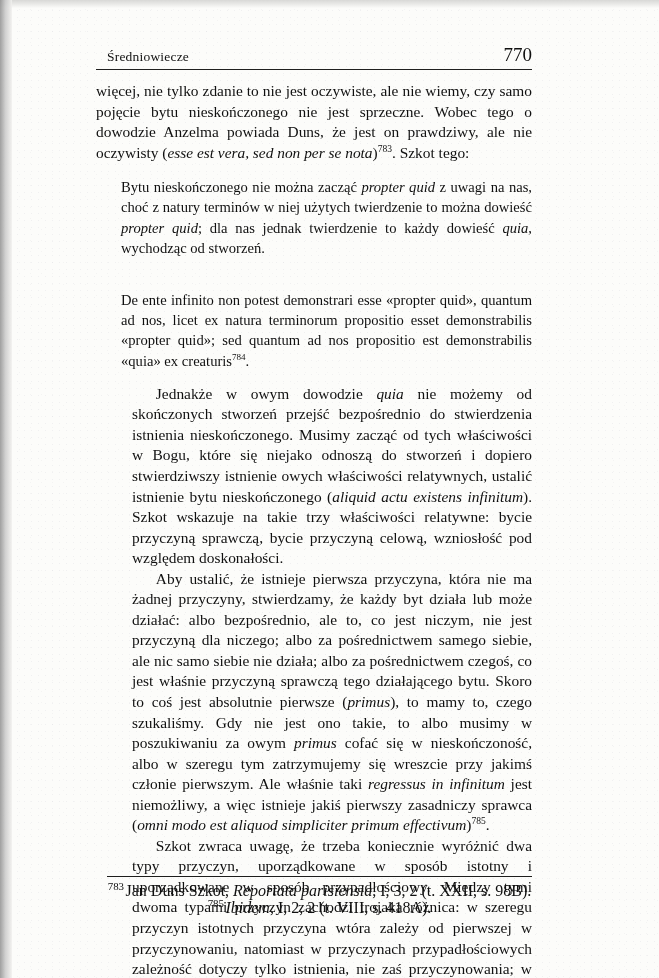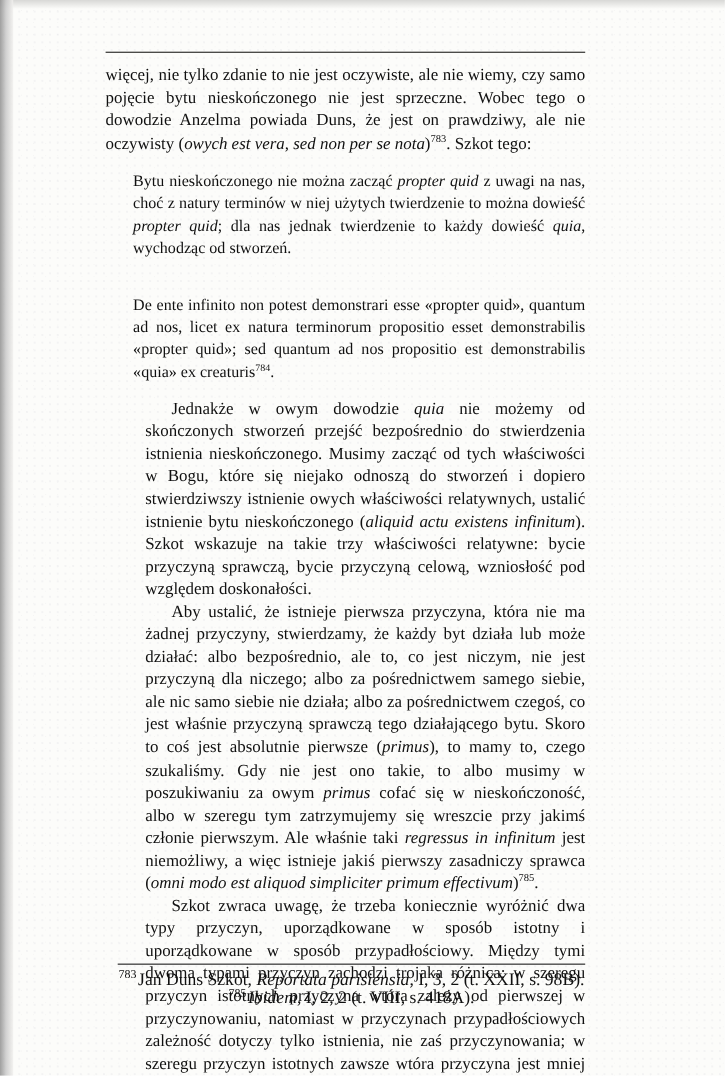--- a/index.html
+++ b/index.html
@@ -154,23 +154,27 @@
 <body>
 
 <div id="page">
 
   <div id="paper-texture"></div>
   <div id="scan-edge-top"></div>
   <div id="scan-edge-left"></div>
 
   <div id="content">
 
+    <div id="running-head">
+      <span class="book-section">Średniowiecze</span>
+      <span class="folio">770</span>
+    </div>
     <hr class="rule">
 
-    <p class="body-text para first-para"><span>więcej, nie tylko zdanie to nie jest oczywiste, ale nie wiemy, czy samo pojęcie bytu nieskończonego nie jest sprzeczne. Wobec tego o dowodzie Anzelma powiada Duns, że jest on prawdziwy, ale nie oczywisty (</span><em>owych est vera, sed non per se nota</em><span>)</span><sup>783</sup><span>. Szkot tego:</span></p>
+    <p class="body-text para first-para"><span>więcej, nie tylko zdanie to nie jest oczywiste, ale nie wiemy, czy samo pojęcie bytu nieskończonego nie jest sprzeczne. Wobec tego o dowodzie Anzelma powiada Duns, że jest on prawdziwy, ale nie oczywisty (</span><em>esse est vera, sed non per se nota</em><span>)</span><sup>783</sup><span>. Szkot tego:</span></p>
 
     <div class="quote body-text"><span>Bytu nieskończonego nie można zacząć </span><em>propter quid</em><span> z uwagi na nas, choć z natury terminów w niej użytych twierdzenie to można dowieść </span><em>propter quid</em><span>; dla nas jednak twierdzenie to każdy dowieść </span><em>quia</em><span>, wychodząc od stworzeń.</span></div>
 
     <div class="quote body-text quote-after-gap"><span>De ente infinito non potest demonstrari esse «propter quid», quantum ad nos, licet ex natura terminorum propositio esset demonstrabilis «propter quid»; sed quantum ad nos propositio est demonstrabilis «quia» ex creaturis</span><sup>784</sup><span>.</span></div>
 
     <p class="body-text para indent" style="margin-top:13px"><span>Jednakże w owym dowodzie </span><em>quia</em><span> nie możemy od skończonych stworzeń przejść bezpośrednio do stwierdzenia istnienia nieskończonego. Musimy zacząć od tych właściwości w Bogu, które się niejako odnoszą do stworzeń i dopiero stwierdziwszy istnienie owych właściwości relatywnych, ustalić istnienie bytu nieskończonego (</span><em>aliquid actu existens infinitum</em><span>). Szkot wskazuje na takie trzy właściwości relatywne: bycie przyczyną sprawczą, bycie przyczyną celową, wzniosłość pod względem doskonałości.</span></p>
 
     <p class="body-text para indent"><span>Aby ustalić, że istnieje pierwsza przyczyna, która nie ma żadnej przyczyny, stwierdzamy, że każdy byt działa lub może działać: albo bezpośrednio, ale to, co jest niczym, nie jest przyczyną dla niczego; albo za pośrednictwem samego siebie, ale nic samo siebie nie działa; albo za pośrednictwem czegoś, co jest właśnie przyczyną sprawczą tego działającego bytu. Skoro to coś jest absolutnie pierwsze (</span><em>primus</em><span>), to mamy to, czego szukaliśmy. Gdy nie jest ono takie, to albo musimy w poszukiwaniu za owym </span><em>primus</em><span> cofać się w nieskończoność, albo w szeregu tym zatrzymujemy się wreszcie przy jakimś członie pierwszym. Ale właśnie taki </span><em>regressus in infinitum</em><span> jest niemożliwy, a więc istnieje jakiś pierwszy zasadniczy sprawca (</span><em>omni modo est aliquod simpliciter primum effectivum</em><span>)</span><sup>785</sup><span>.</span></p>
 
     <p class="body-text para indent">Szkot zwraca uwagę, że trzeba koniecznie wyróżnić dwa typy przyczyn, uporządkowane w sposób istotny i uporządkowane w sposób przypadłościowy. Między tymi dwoma typami przyczyn zachodzi trojaka różnica: w szeregu przyczyn istotnych przyczyna wtóra zależy od pierwszej w przyczynowaniu, natomiast w przyczynach przypadłościowych zależność dotyczy tylko istnienia, nie zaś przyczynowania; w szeregu przyczyn istotnych zawsze wtóra przyczyna jest mniej doskonała od tej, która ją poprzedza; przyczyny uporządkowane w sposób istotny muszą działać naraz, inaczej ma się rzecz z przypadłościowymi.</p>

